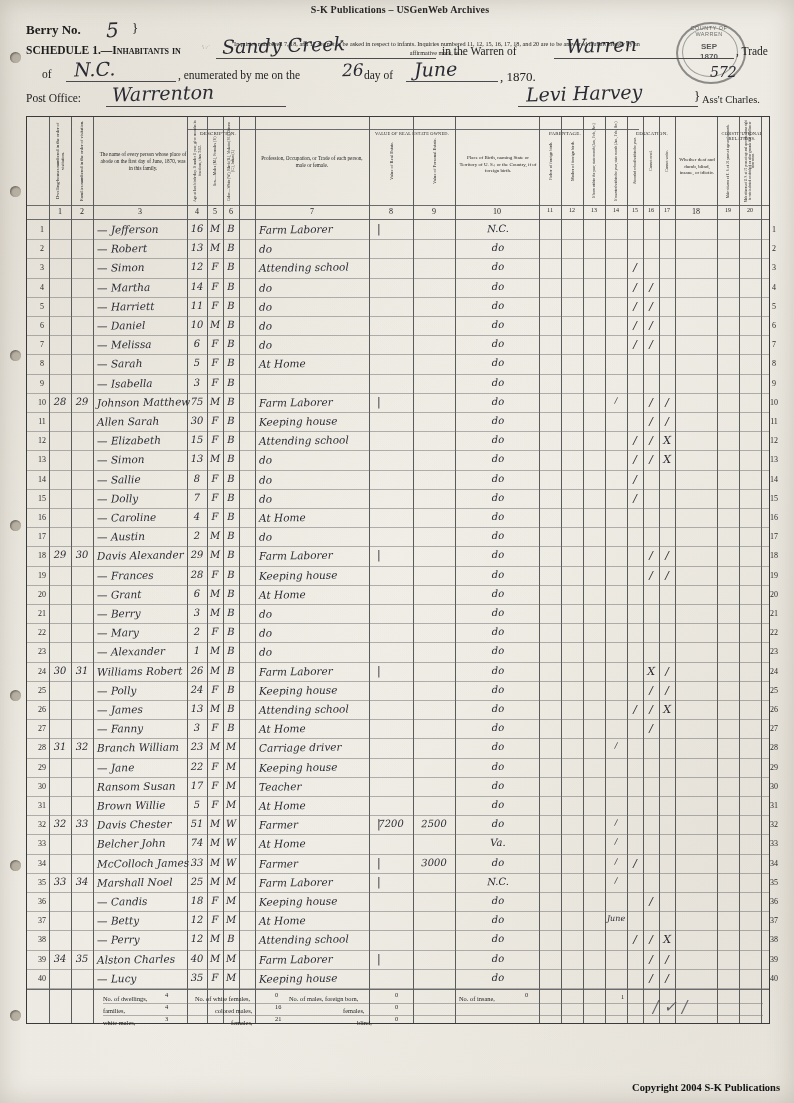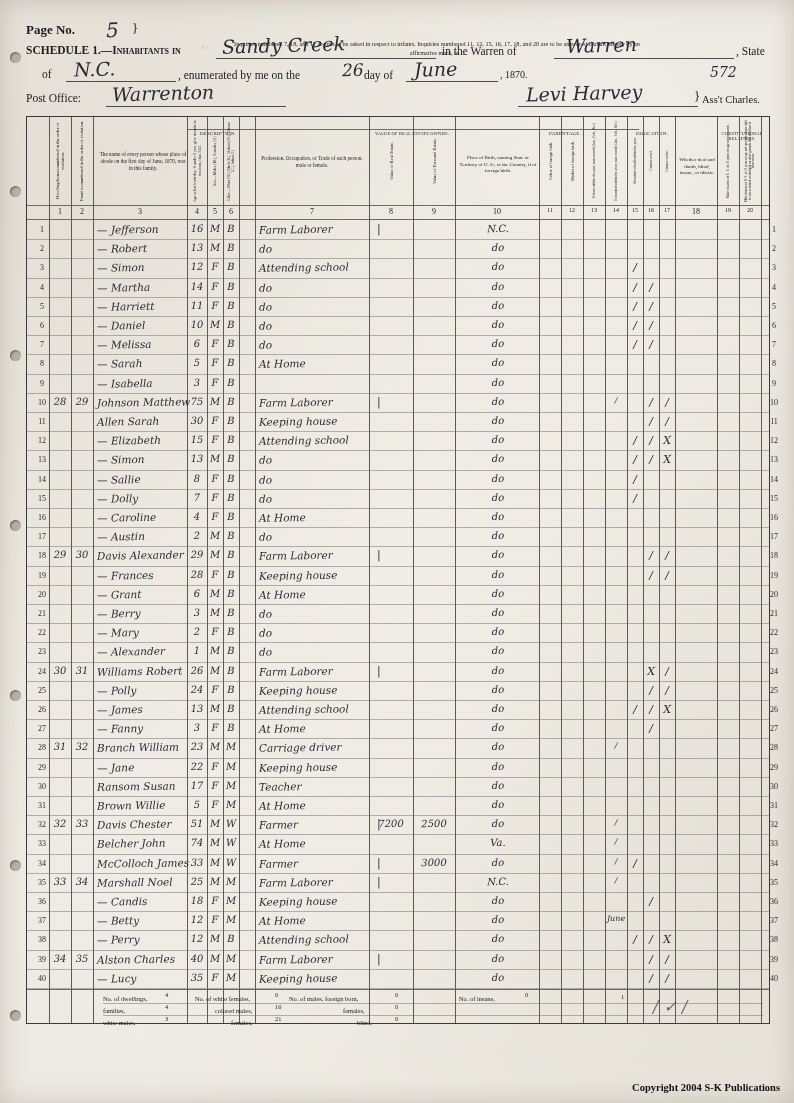--- a/index.html
+++ b/index.html
@@ -135,48 +135,56 @@
 <div id="sheet">
 
   <div class="hole" style="top:52px"></div>
   <div class="hole" style="top:186px"></div>
   <div class="hole" style="top:350px"></div>
   <div class="hole" style="top:520px"></div>
   <div class="hole" style="top:690px"></div>
   <div class="hole" style="top:860px"></div>
   <div class="hole" style="top:1010px"></div>
 
+  <div class="banner">S-K Publications – USGenWeb Archives</div>
 
   <div class="hdr">
 
-    <div class="lbl bold" style="left:0;top:4px;font-size:13px;">Page No.</div>
+    <div class="lbl bold" style="left:0;top:4px;font-size:13px;">Berry No.</div>
     <div class="hand" style="position:absolute;left:80px;top:0px;font-size:20px;">5</div>
     <div class="lbl" style="left:106px;top:2px;font-size:13px;">}</div>
 
     <div class="pointer">☞</div>
     <div class="note">Inquiries numbered 7, 18, and 17 are not to be asked in respect to infants.  Inquiries numbered 11, 12, 15, 16, 17, 18, and 20 are to be answered if at all merely by an affirmative mark, as /.</div>
 
+    <div class="stamp">
+      <div class="ring"></div>
+      <div class="ring2"></div>
+      <div class="arc">COUNTY OF WARREN</div>
+      <div class="st-txt">SEP</div>
+      <div class="st-sub">1870</div>
+    </div>
 
     <div class="lbl sc bold" style="left:0;top:26px;font-size:11.5px;">SCHEDULE 1.—Inhabitants in</div>
     <div class="hand" style="position:absolute;left:196px;top:16px;font-size:19px;">Sandy Creek</div>
     <div class="rule" style="left:190px;top:40px;width:220px;"></div>
     <div class="lbl" style="left:416px;top:27px;font-size:11.5px;">in the Warren of</div>
     <div class="hand" style="position:absolute;left:540px;top:16px;font-size:19px;">Warren</div>
     <div class="rule" style="left:528px;top:40px;width:180px;"></div>
-    <div class="lbl" style="left:710px;top:27px;font-size:11.5px;">, State</div>
+    <div class="lbl" style="left:710px;top:27px;font-size:11.5px;">, Trade</div>
 
     <div class="lbl" style="left:16px;top:50px;font-size:11.5px;">of</div>
     <div class="hand" style="position:absolute;left:48px;top:40px;font-size:19px;">N.C.</div>
     <div class="rule" style="left:40px;top:63px;width:110px;"></div>
     <div class="lbl" style="left:152px;top:51px;font-size:11.5px;">, enumerated by me on the</div>
     <div class="hand" style="position:absolute;left:316px;top:42px;font-size:17px;">26</div>
     <div class="lbl" style="left:338px;top:51px;font-size:11.5px;">day of</div>
     <div class="hand" style="position:absolute;left:388px;top:40px;font-size:19px;">June</div>
     <div class="rule" style="left:380px;top:63px;width:92px;"></div>
-    <div class="lbl" style="left:474px;top:51px;font-size:10px;">, 1870.</div>
+    <div class="lbl" style="left:474px;top:51px;font-size:13px;">, 1870.</div>
     <div class="hand" style="position:absolute;left:684px;top:46px;font-size:14px;transform:none;">572</div>
 
     <div class="lbl" style="left:0;top:74px;font-size:11.5px;">Post Office:</div>
     <div class="hand" style="position:absolute;left:86px;top:64px;font-size:19px;">Warrenton</div>
     <div class="rule" style="left:80px;top:88px;width:180px;"></div>
     <div class="hand" style="position:absolute;left:500px;top:64px;font-size:19px;">Levi Harvey</div>
     <div class="rule" style="left:492px;top:88px;width:180px;"></div>
     <div class="lbl" style="left:676px;top:76px;font-size:10.5px;">Ass't Charles.</div>
     <div class="lbl" style="left:668px;top:70px;font-size:13px;">}</div>
   </div>

